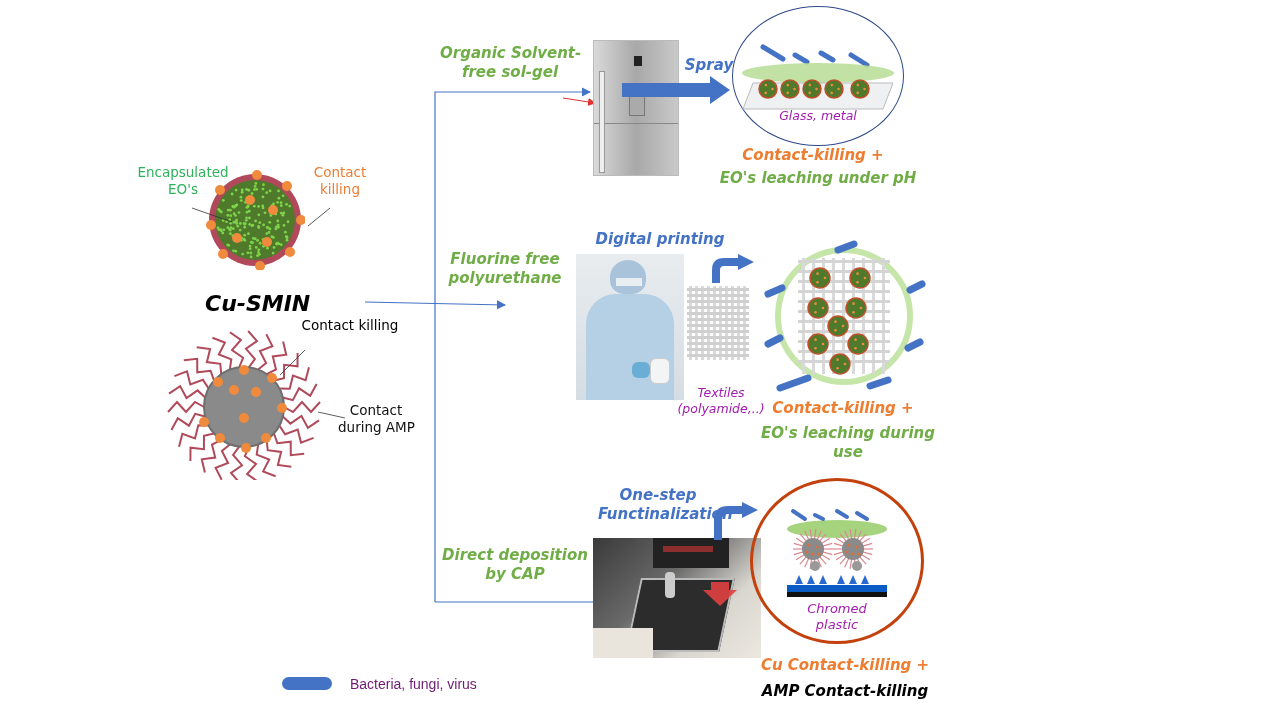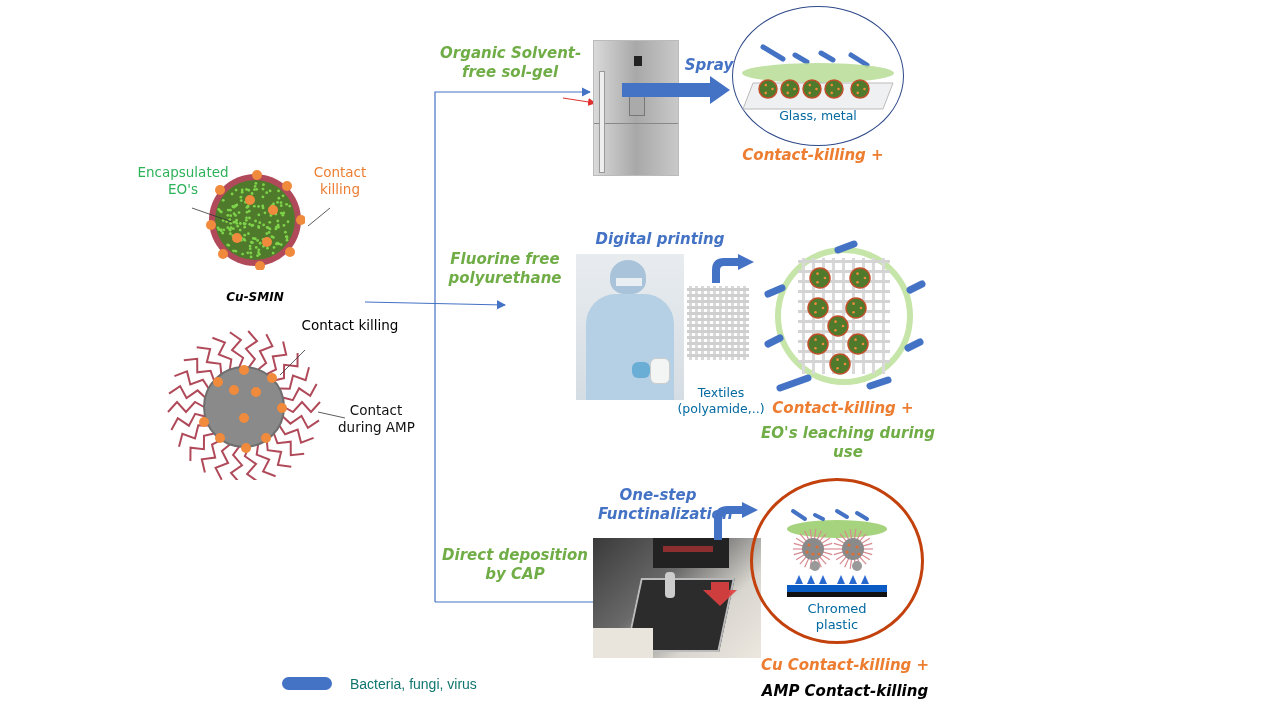--- a/index.html
+++ b/index.html
@@ -3,21 +3,21 @@
 <meta charset="utf-8">
 <style>
   html, body { margin:0; padding:0; background:#ffffff; }
   body { width:1280px; height:720px; position:relative; overflow:hidden; font-family:"Liberation Sans", sans-serif; }
   .abs { position:absolute; }
   .txt { position:absolute; font-family:"DejaVu Sans", sans-serif; line-height:1.25; white-space:nowrap; }
   .green-it { color:#70ad47; font-style:italic; font-weight:bold; font-size:15px; text-align:center; }
   .blue-it { color:#4472c4; font-style:italic; font-weight:bold; font-size:15px; text-align:center; }
   .orange-it { color:#ed7d31; font-style:italic; font-weight:bold; font-size:15px; text-align:center; }
   .black-it { color:#000; font-style:italic; font-weight:bold; font-size:15px; text-align:center; }
-  .small-it { color:#0369a1; font-size:12.5px; text-align:center; }
+  .small-it { color:#a21caf; font-style:italic; font-size:12.5px; text-align:center; }
   .label { font-size:13.5px; text-align:center; }
   svg { position:absolute; left:0; top:0; }
 </style>
 </head>
 <body>
 
 <svg width="1280" height="720">
   <defs>
     <marker id="arr" markerWidth="8" markerHeight="8" refX="7" refY="4" orient="auto">
       <path d="M0,0 L8,4 L0,8 z" fill="#4472c4"></path>
@@ -221,21 +221,21 @@
   <div>EO's</div>
 </div>
 <div class="txt label" style="left:304px;top:164px;width:72px;color:#ed7d31;">
   <div>Contact</div>
   <div>killing</div>
 </div>
 <svg width="1280" height="720" style="pointer-events:none">
   <line x1="192" y1="208" x2="232" y2="222" stroke="#333" stroke-width="0.8"></line>
   <line x1="330" y1="208" x2="308" y2="226" stroke="#333" stroke-width="0.8"></line>
 </svg>
-<div class="txt black-it" style="left:205px;top:290px;width:100px;font-size:12px;">Cu-SMIN</div>
+<div class="txt black-it" style="left:205px;top:290px;width:100px;font-size:22px;">Cu-SMIN</div>
 
 <div class="abs" style="left:160px;top:330px;width:170px;height:150px;">
   <svg width="170" height="150" viewBox="0 0 170 150">
     <g id="amp-hairs" stroke="#b04a5a" stroke-width="2" fill="none">
         <path d="M124,77 L133.0,82.0 L142.0,72.0 L151.0,82.0 L160.0,72.0"></path>
         <path d="M122.83767269704208,86.57262657150231 L130.4,93.6 L141.5,86.0 L147.9,97.9 L159.0,90.3"></path>
         <path d="M119.4182410261284,95.58892688175075 L125.1,104.2 L137.7,99.5 L141.0,112.6 L153.6,107.9"></path>
         <path d="M113.94042992684405,103.5249063296318 L117.4,113.2 L130.7,111.7 L130.8,125.2 L144.2,123.7"></path>
         <path d="M106.72258986924624,109.91935463574626 L107.7,120.2 L121.1,121.9 L117.9,135.0 L131.3,136.7"></path>
         <path d="M98.18419548170142,114.40064970741659 L96.7,124.6 L109.2,129.5 L103.1,141.4 L115.6,146.3"></path>
@@ -332,20 +332,21 @@
         <circle cx="127" cy="82" r="9" fill="#4f7a2c" stroke="#c0502a" stroke-width="1.5"></circle>
         <circle cx="131.5" cy="82" r="1.3" fill="#f08a3c"></circle>
         <circle cx="124.72819252930064" cy="85.88444214991993" r="1.3" fill="#f08a3c"></circle>
         <circle cx="124.79382630396685" cy="78.07790902413885" r="1.3" fill="#f08a3c"></circle>
       </g>
   </svg>
   <div class="txt small-it" style="left:30px;top:101px;width:110px;">Glass, metal</div>
 </div>
 <div class="txt orange-it" style="left:728px;top:146px;width:170px;">Contact-killing +</div>
 <div class="txt green-it" style="left:718px;top:169px;width:200px;">
+  <div>EO's leaching under pH</div>
 </div>
 
 <div class="txt green-it" style="left:440px;top:250px;width:130px;">
   <div>Fluorine free</div>
   <div>polyurethane</div>
 </div>
 <div class="txt blue-it" style="left:585px;top:230px;width:150px;">Digital printing</div>
 <div class="abs" style="left:576px;top:254px;width:108px;height:146px;background:linear-gradient(180deg,#e8ecef,#d5dde4);">
   <div class="abs" style="left:34px;top:6px;width:36px;height:34px;border-radius:50% 50% 40% 40%;background:#a9c4da;"></div>
   <div class="abs" style="left:40px;top:24px;width:26px;height:8px;background:#e9eef2;"></div>
@@ -569,13 +570,13 @@
   </svg>
   <div class="txt small-it" style="left:34px;top:120px;width:100px;font-size:13px;">
     <div>Chromed</div>
     <div>plastic</div>
   </div>
 </div>
 <div class="txt orange-it" style="left:750px;top:656px;width:190px;">Cu Contact-killing +</div>
 <div class="txt black-it" style="left:750px;top:682px;width:190px;">AMP Contact-killing</div>
 
 <div class="abs" style="left:282px;top:677px;width:50px;height:13px;border-radius:7px;background:#4472c4;"></div>
-<div class="txt" style="left:350px;top:676px;font-size:14px;color:#0f766e;font-family:'Liberation Sans',sans-serif;">Bacteria, fungi, virus</div>
+<div class="txt" style="left:350px;top:676px;font-size:14px;color:#701a75;font-family:'Liberation Sans',sans-serif;">Bacteria, fungi, virus</div>
 
 </body></html>

